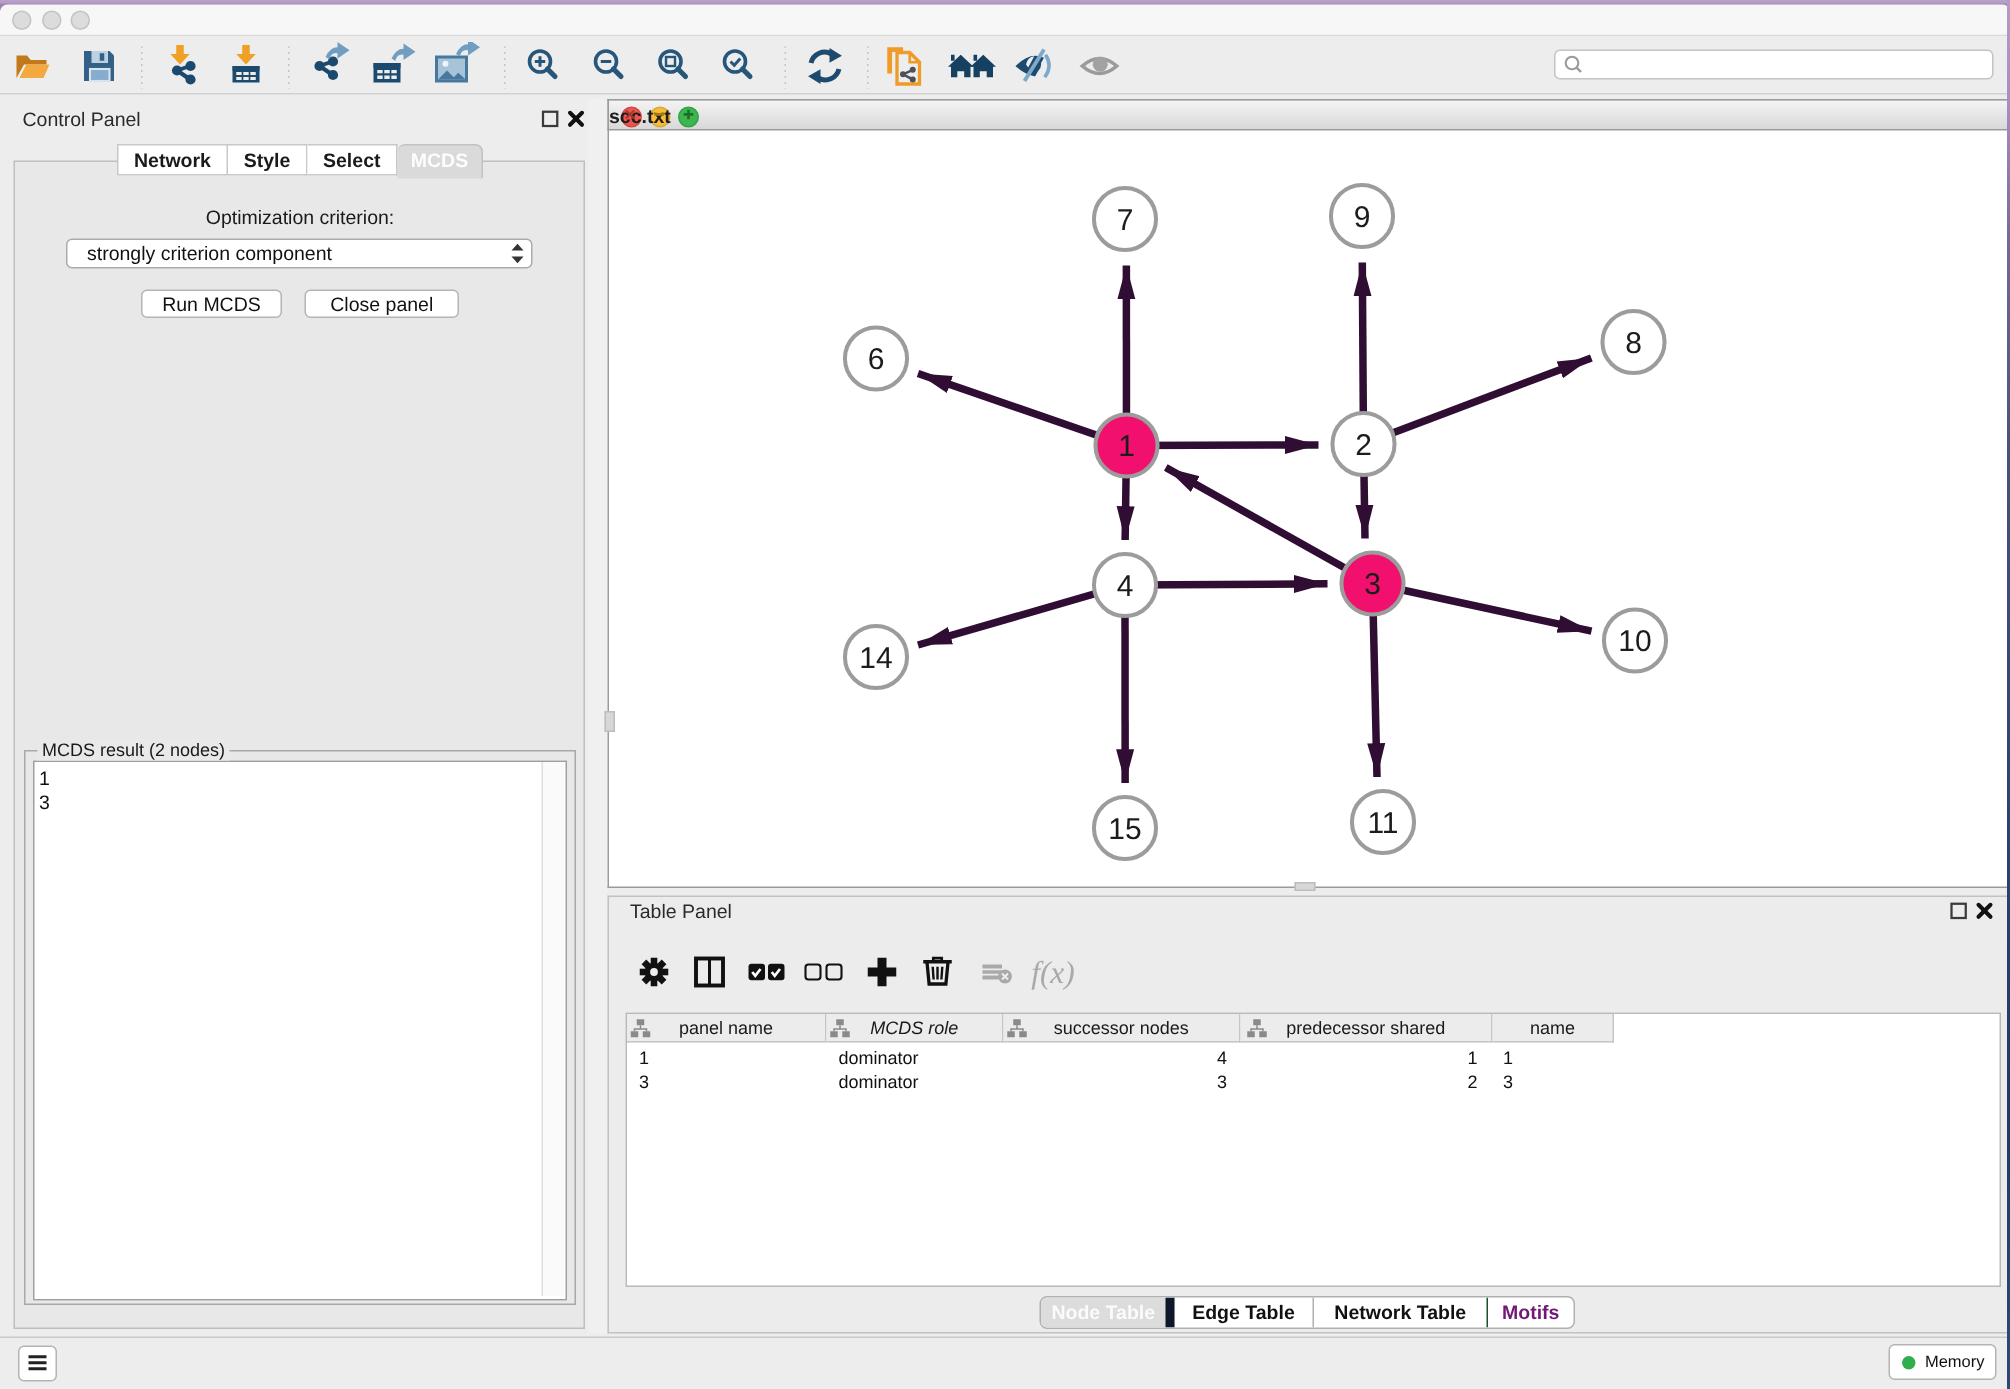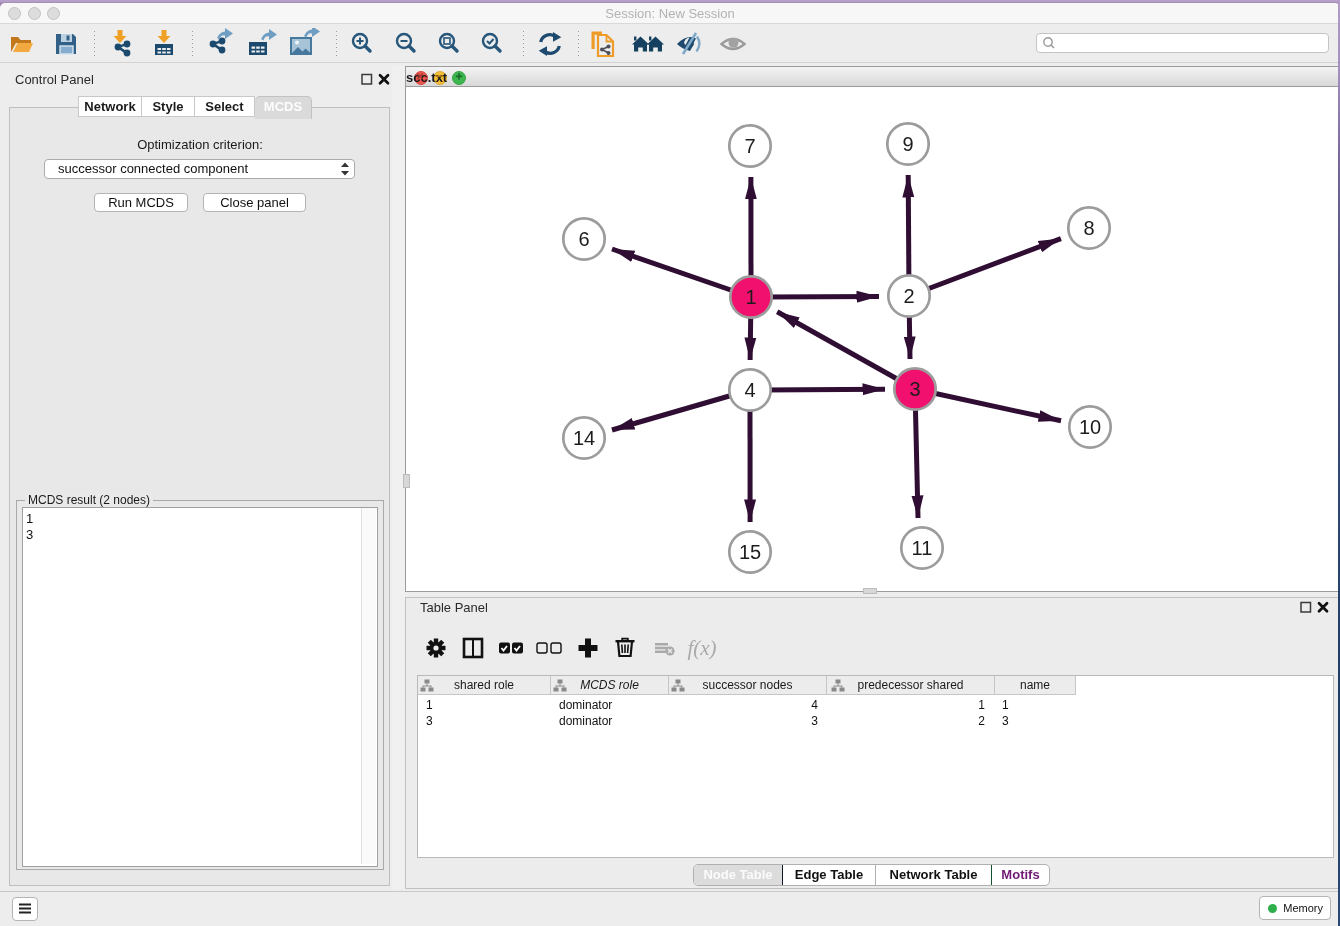--- a/index.html
+++ b/index.html
@@ -69,21 +69,20 @@
   #memdot{position:absolute;left:8px;top:7px;width:9px;height:9px;border-radius:50%;
           background:#2eaf4b;}
 </style>
 </head>
 <body>
 <div class="abs" id="deskstrip"></div>
 <div class="abs" id="titlebar">
   <div class="tl" style="left:8px;"></div>
   <div class="tl" style="left:27.5px;"></div>
   <div class="tl" style="left:47px;"></div>
-  <div class="abs" id="wintitle">Session: New Session</div>
 </div>
 <div class="abs" id="toolbar">
   <div class="tsep" style="left:94px;"></div>
   <div class="tsep" style="left:192px;"></div>
   <div class="tsep" style="left:336px;"></div>
   <div class="tsep" style="left:523px;"></div>
   <div class="tsep" style="left:578px;"></div>
   <div id="searchbox"></div>
   <svg id="tb-icons" width="1340" height="34" style="position:absolute;left:0;top:0">
 
@@ -214,27 +213,27 @@
       <circle cx="-1" cy="-1" r="4.2" stroke-width="1.4"></circle>
       <line x1="2" y1="2" x2="5" y2="5" stroke-width="1.6"></line>
     </g>
   </svg>
 </div>
 
 <div class="abs" style="left:392px;top:66px;width:13px;height:823px;background:#f0f0f0;"></div>
 <div class="abs" id="cp-title">Control Panel</div>
 <div class="abs" id="cp-panel"></div>
 <div class="abs" style="left:78px;top:96px;width:244px;height:23px;display:flex;align-items:flex-start;">
-  <div class="seg" style="width:64px;">Network</div>
+  <div class="seg" style="width:74px;">Network</div>
   <div class="seg" style="width:53px;border-left:none;">Style</div>
   <div class="seg" style="width:60px;border-left:none;">Select</div>
   <div class="seg" style="width:57px;border-left:none;height:23px;background:#dadada;color:#fdfdfd;border-color:#c2c2c2;border-bottom:none;border-radius:5px 5px 0 0;">MCDS</div>
 </div>
 <div class="abs" id="optlabel">Optimization criterion:</div>
-<div class="abs" id="dropdown">successor connected component</div>
+<div class="abs" id="dropdown">strongly criterion component</div>
 <div class="btn" style="left:94px;top:193px;width:94px;">Run MCDS</div>
 <div class="btn" style="left:203px;top:193px;width:103px;">Close panel</div>
 <div class="abs" id="fs"></div>
 <div class="abs" id="fs-white"></div>
 <div class="abs" id="fs-scroll"></div>
 <div class="abs" id="fs-legend">MCDS result (2 nodes)</div>
 <div class="abs" id="fs-items">1<br>3</div>
 
 <div class="abs" id="netwin"></div>
 <svg class="abs" id="graph" style="left:406px;top:87px;" width="933" height="505">
@@ -357,21 +356,21 @@
 </svg>
 <svg class="abs" style="left:1294px;top:598px;" width="36" height="20">
   <rect x="7" y="4.5" width="9.5" height="9.5" fill="none" stroke="#3a3a3a" stroke-width="1.5"></rect>
   <g stroke="#111" stroke-width="2.7" stroke-linecap="round">
     <line x1="25" y1="5.2" x2="33" y2="13.2"></line>
     <line x1="33" y1="5.2" x2="25" y2="13.2"></line>
   </g>
 </svg>
 <div class="abs" id="tp-white"></div>
 
-<div class="th" style="left:418px;width:133px;">shared role</div>
+<div class="th" style="left:418px;width:133px;">panel name</div>
 <div class="th" style="left:551px;width:118px;font-style:italic;">MCDS role</div>
 <div class="th" style="left:669px;width:158px;">successor nodes</div>
 <div class="th" style="left:827px;width:168px;">predecessor shared</div>
 <div class="th" style="left:995px;width:81px;">name</div>
 <svg class="abs" style="left:417px;top:676px;" width="915" height="19">
   <g fill="#8a8a8a">
     <g transform="translate(10,9.5)">
       <rect x="-2.5" y="-6" width="5" height="4"></rect>
         <rect x="-6.5" y="2" width="5" height="4"></rect>
         <rect x="1.5" y="2" width="5" height="4"></rect>
@@ -401,21 +400,21 @@
 <div class="td" style="left:559px;top:697px;">dominator</div>
 <div class="td" style="left:669px;top:697px;width:149px;text-align:right;">4</div>
 <div class="td" style="left:841px;top:697px;width:144px;text-align:right;">1</div>
 <div class="td" style="left:1002px;top:697px;">1</div>
 <div class="td" style="left:426px;top:713px;">3</div>
 <div class="td" style="left:559px;top:713px;">dominator</div>
 <div class="td" style="left:669px;top:713px;width:149px;text-align:right;">3</div>
 <div class="td" style="left:841px;top:713px;width:144px;text-align:right;">2</div>
 <div class="td" style="left:1002px;top:713px;">3</div>
 <div class="abs" style="left:693px;top:864px;width:357px;height:22px;border:1px solid #b0b0b0;border-radius:5px;box-sizing:border-box;overflow:hidden;display:flex;background:#fff;">
-  <div style="width:89px;background:#dcdcdc;color:#fbfbfb;font-size:13px;font-weight:bold;text-align:center;line-height:20px;border-right:1px solid #0f172a;box-sizing:border-box;">Node Table</div>
+  <div style="width:89px;background:#dcdcdc;color:#fbfbfb;font-size:13px;font-weight:bold;text-align:center;line-height:20px;border-right:6px solid #0f172a;box-sizing:border-box;">Node Table</div>
   <div style="width:93px;font-size:13px;font-weight:bold;color:#111;text-align:center;line-height:20px;border-right:1px solid #b0b0b0;box-sizing:border-box;">Edge Table</div>
   <div style="width:116px;font-size:13px;font-weight:bold;color:#111;text-align:center;line-height:20px;border-right:1px solid #14532d;box-sizing:border-box;">Network Table</div>
   <div style="flex:1;font-size:13px;font-weight:bold;color:#701a75;text-align:center;line-height:20px;">Motifs</div>
 </div>
 
 <div class="abs" id="statusline"></div>
 <div class="abs" style="left:403px;top:474px;width:5px;height:12px;background:#d7d7d7;border:1px solid #bdbdbd;"></div>
 <div class="abs" style="left:863px;top:588px;width:12px;height:4px;background:#d7d7d7;border:1px solid #bdbdbd;"></div>
 <div class="abs" id="stbtn">
   <svg width="24" height="22">

